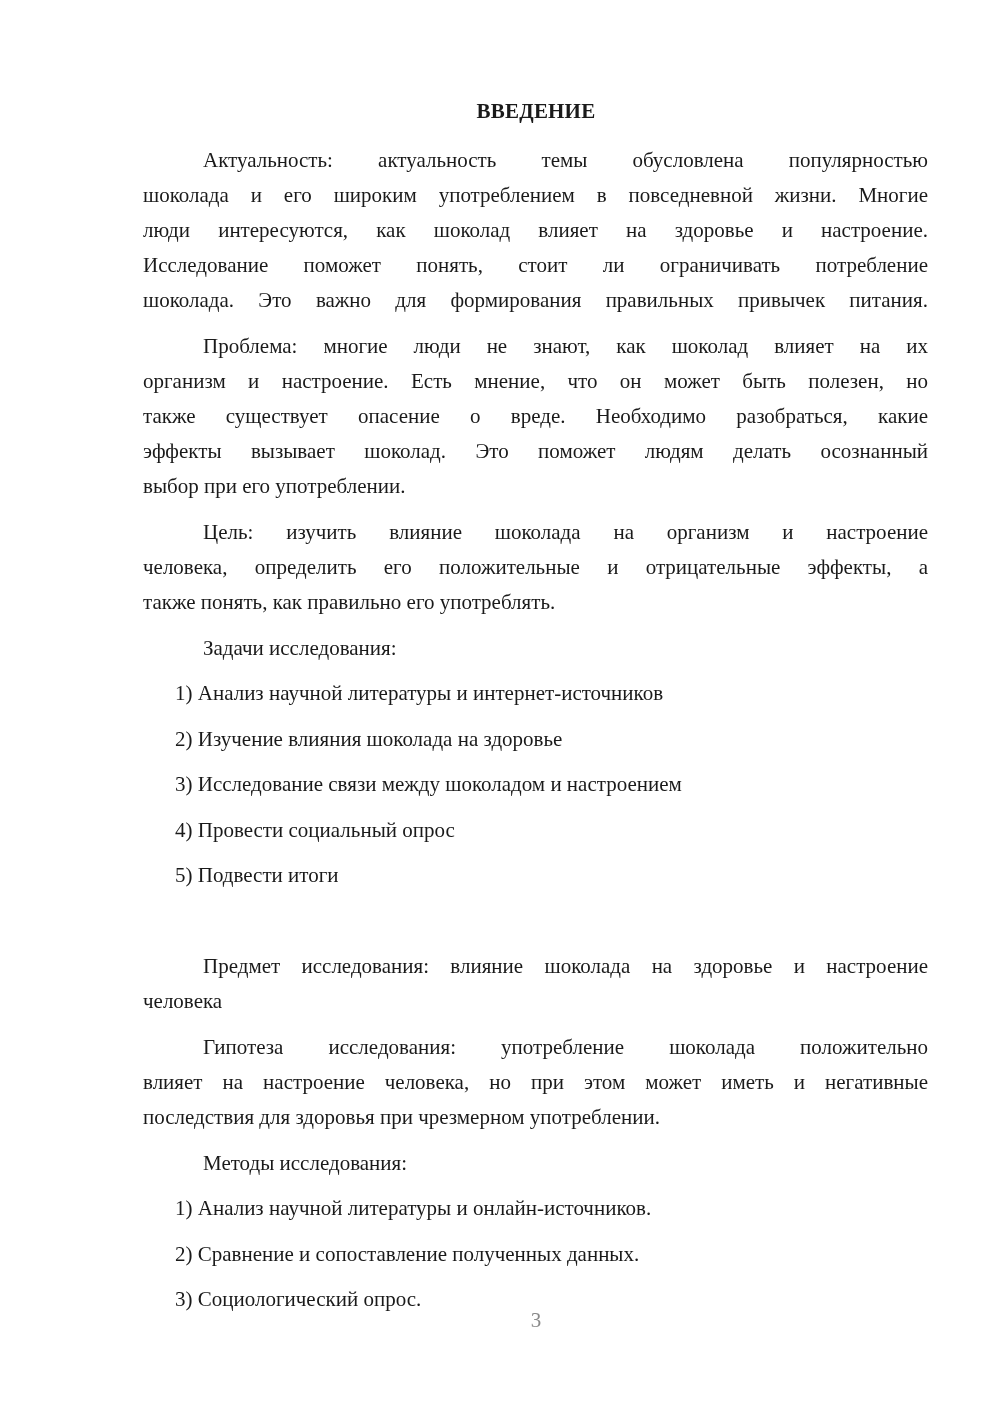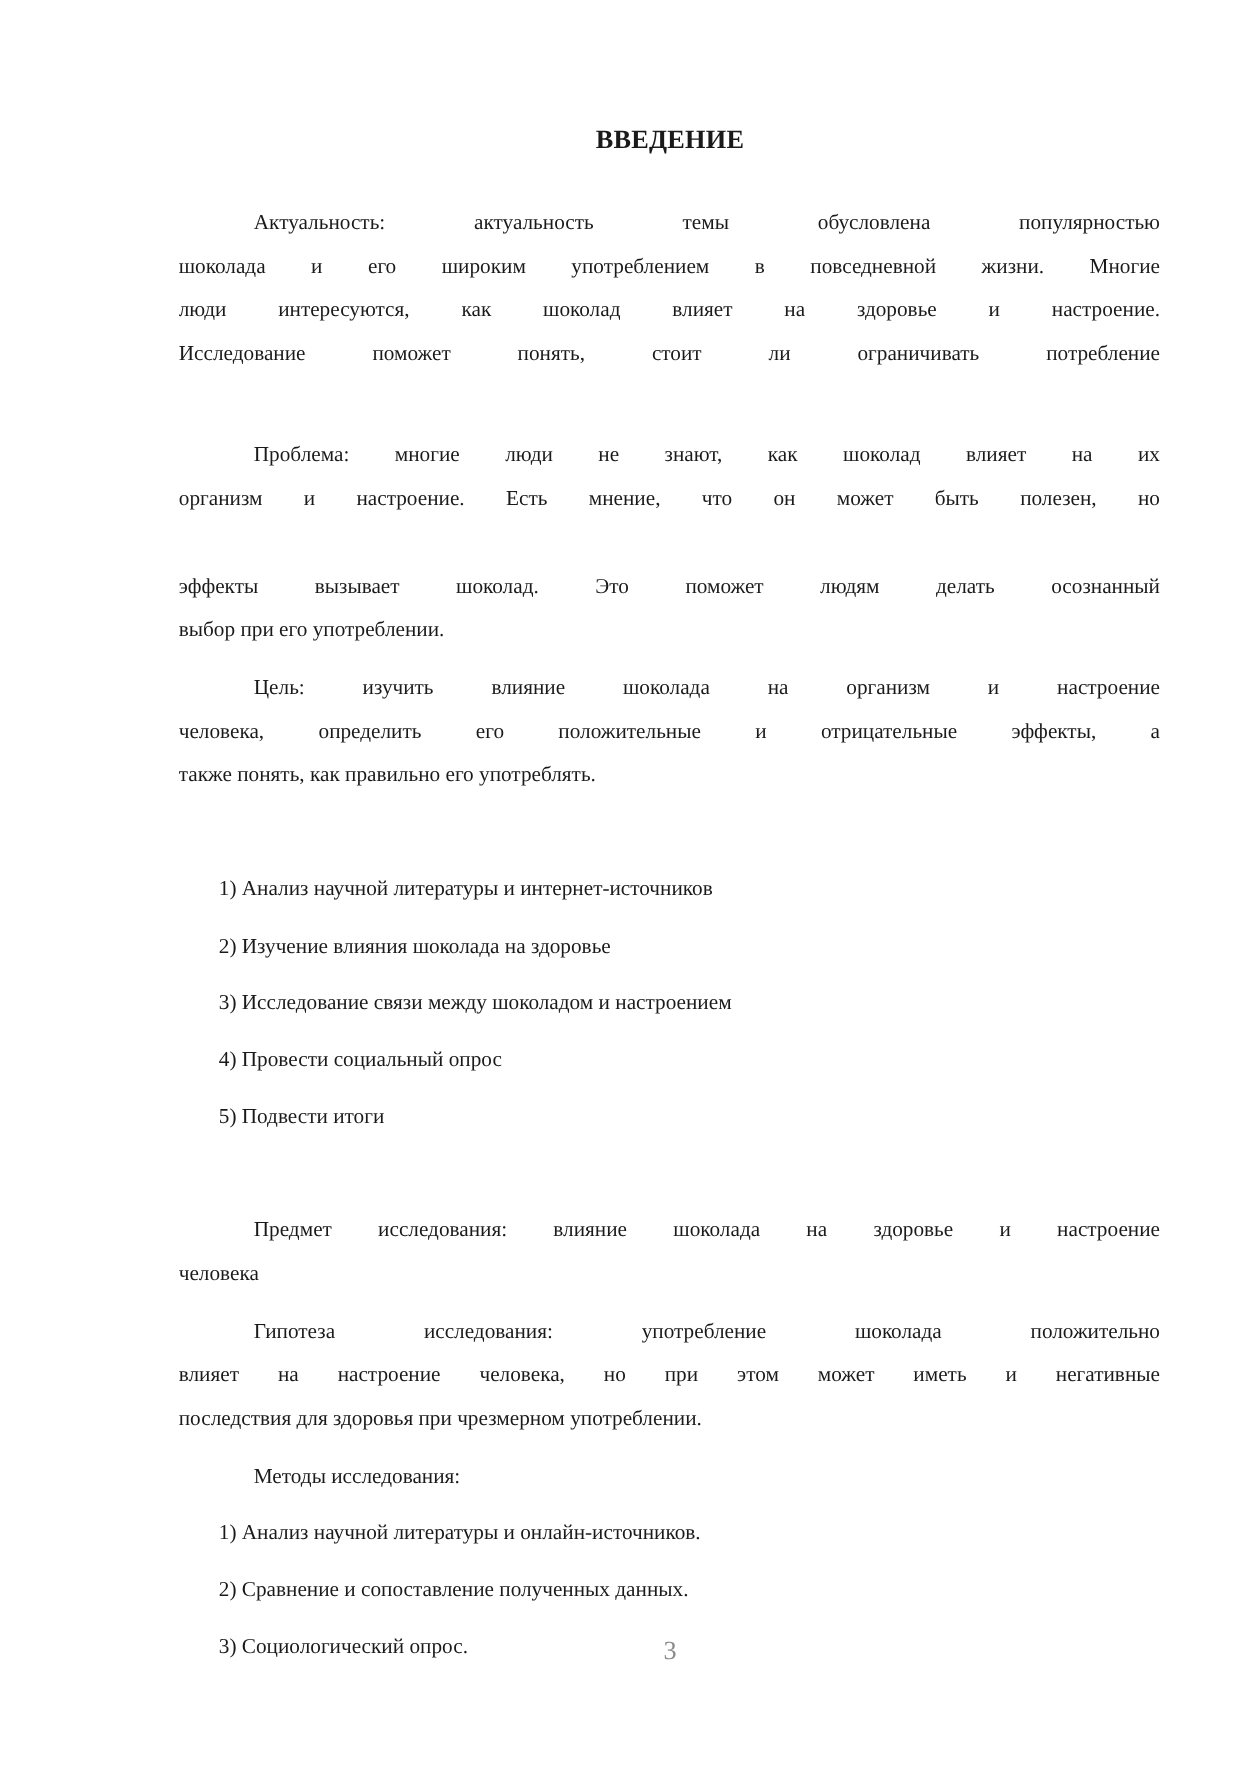--- a/index.html
+++ b/index.html
@@ -28,24 +28,23 @@
     text-align: center;
     font-weight: bold;
     font-size: 21px;
     line-height: 28px;
     letter-spacing: 0.2px;
   }
   .line {
     position: absolute;
     left: 143px;
     width: 785px;
-    font-size: 17px;
+    font-size: 21px;
     line-height: 28px;
     white-space: nowrap;
-    margin-top: 18px;
   }
   .line.justify {
     text-align: justify;
     text-align-last: justify;
     white-space: normal;
     height: 28px;
     overflow: hidden;
   }
   .line.indent { left: 203px; width: 725px; }
   .line.list { left: 175px; }
@@ -63,30 +62,33 @@
 <body>
 
 <div class="page">
 
   <div class="title">ВВЕДЕНИЕ</div>
 
   <div class="line justify indent" style="top:146px">Актуальность: актуальность темы обусловлена популярностью</div>
   <div class="line justify" style="top:181px">шоколада и его широким употреблением в повседневной жизни. Многие</div>
   <div class="line justify" style="top:216px">люди интересуются, как шоколад влияет на здоровье и настроение.</div>
   <div class="line justify" style="top:251px">Исследование поможет понять, стоит ли ограничивать потребление</div>
+  <div class="line justify" style="top:286px">шоколада. Это важно для формирования правильных привычек питания.</div>
 
   <div class="line justify indent" style="top:332px">Проблема: многие люди не знают, как шоколад влияет на их</div>
   <div class="line justify" style="top:367px">организм и настроение. Есть мнение, что он может быть полезен, но</div>
+  <div class="line justify" style="top:402px">также существует опасение о вреде. Необходимо разобраться, какие</div>
   <div class="line justify" style="top:437px">эффекты вызывает шоколад. Это поможет людям делать осознанный</div>
   <div class="line" style="top:472px">выбор при его употреблении.</div>
 
   <div class="line justify" style="top:553px">человека, определить его положительные и отрицательные эффекты, а</div>
   <div class="line justify indent" style="top:518px">Цель: изучить влияние шоколада на организм и настроение</div>
   <div class="line" style="top:588px">также понять, как правильно его употреблять.</div>
 
+  <div class="line indent" style="top:634px">Задачи исследования:</div>
   <div class="line list" style="top:679px">1) Анализ научной литературы и интернет-источников</div>
   <div class="line list" style="top:725px">2) Изучение влияния шоколада на здоровье</div>
   <div class="line list" style="top:770px">3) Исследование связи между шоколадом и настроением</div>
   <div class="line list" style="top:816px">4) Провести социальный опрос</div>
   <div class="line list" style="top:861px">5) Подвести итоги</div>
 
 
   <div class="line justify indent" style="top:952px">Предмет исследования: влияние шоколада на здоровье и настроение</div>
   <div class="line" style="top:987px">человека</div>
 

